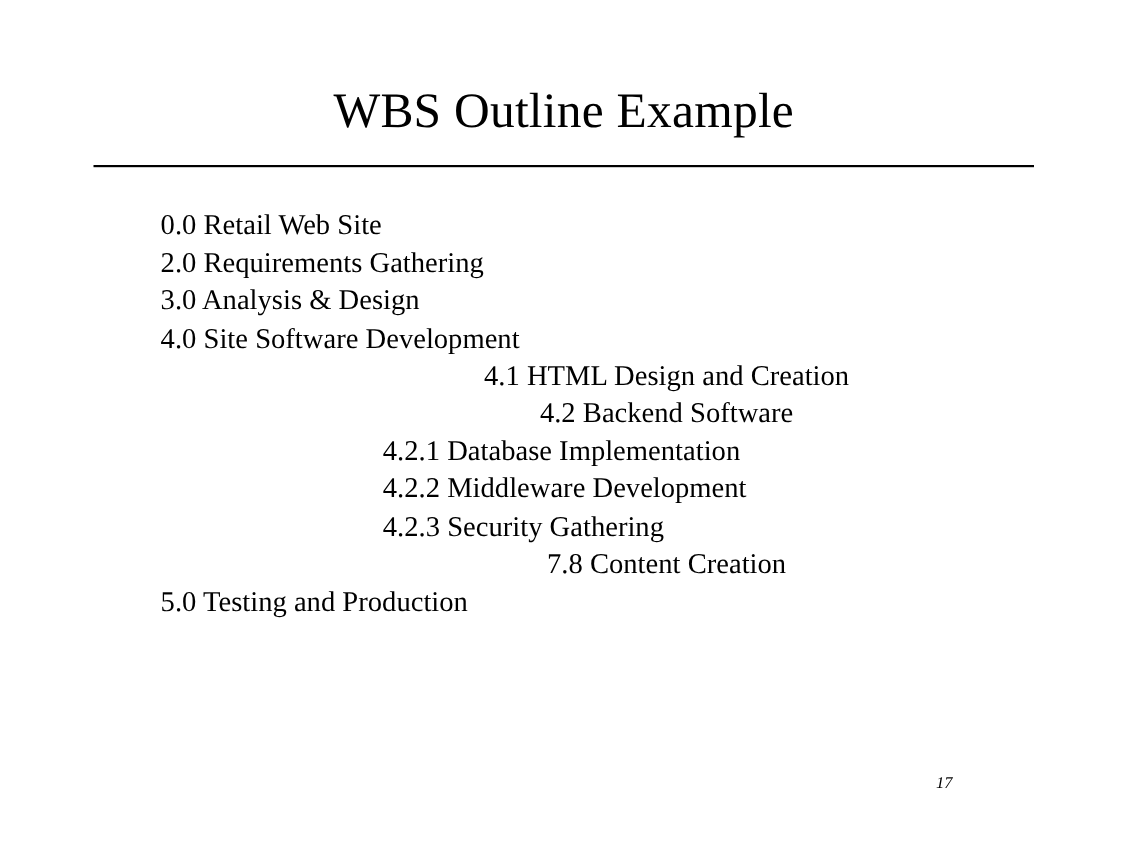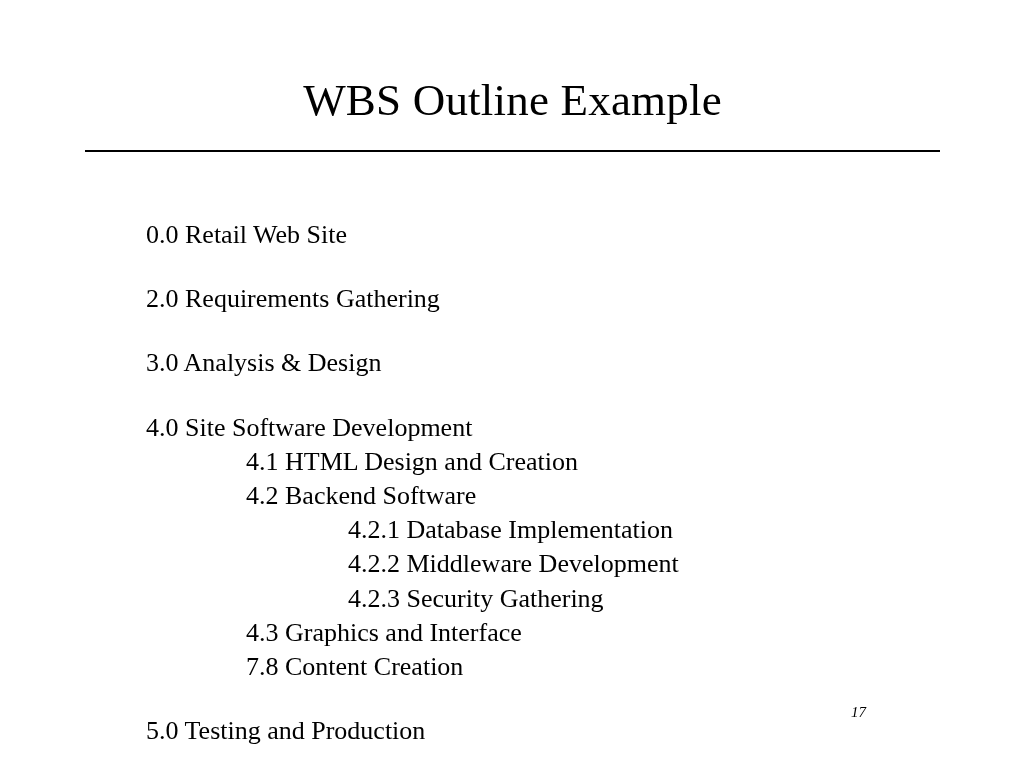--- a/index.html
+++ b/index.html
@@ -57,22 +57,22 @@
     font-size: 26px;
     line-height: 34.2px;
   }
 
   .outline-item {
     white-space: nowrap;
     font-size: 26px;
     line-height: 34.2px;
   }
 
-  .lvl-0 { padding-left: 0px; margin-top: 30px; }
-  .lvl-1 { padding-left: 100px; }
+  .lvl-0 { padding-left: 0px; }
+  .lvl-1 { padding-left: 100px; text-align: center; }
   .lvl-2 { padding-left: 202px; }
 
   
   .page-number {
     position: absolute;
     right: 30px;
     top: 703px;
     font-size: 15px;
     line-height: 18px;
     text-align: right;
@@ -91,20 +91,19 @@
   <div class="outline" id="outline-list">
       <div class="outline-item lvl-0">0.0 Retail Web Site</div>
       <div class="outline-item lvl-0">2.0 Requirements Gathering</div>
       <div class="outline-item lvl-0">3.0 Analysis &amp; Design</div>
       <div class="outline-item lvl-0">4.0 Site Software Development</div>
       <div class="outline-item lvl-1">4.1 HTML Design and Creation</div>
       <div class="outline-item lvl-1">4.2 Backend Software</div>
       <div class="outline-item lvl-2">4.2.1 Database Implementation</div>
       <div class="outline-item lvl-2">4.2.2 Middleware Development</div>
       <div class="outline-item lvl-2">4.2.3 Security Gathering</div>
-      <div class="outline-item lvl-1">4.3 Graphics and Interface</div>
       <div class="outline-item lvl-1">7.8 Content Creation</div>
       <div class="outline-item lvl-0">5.0 Testing and Production</div>
     </div>
 
   <div class="page-number">17</div>
 
 </div>
 
 </body></html>

